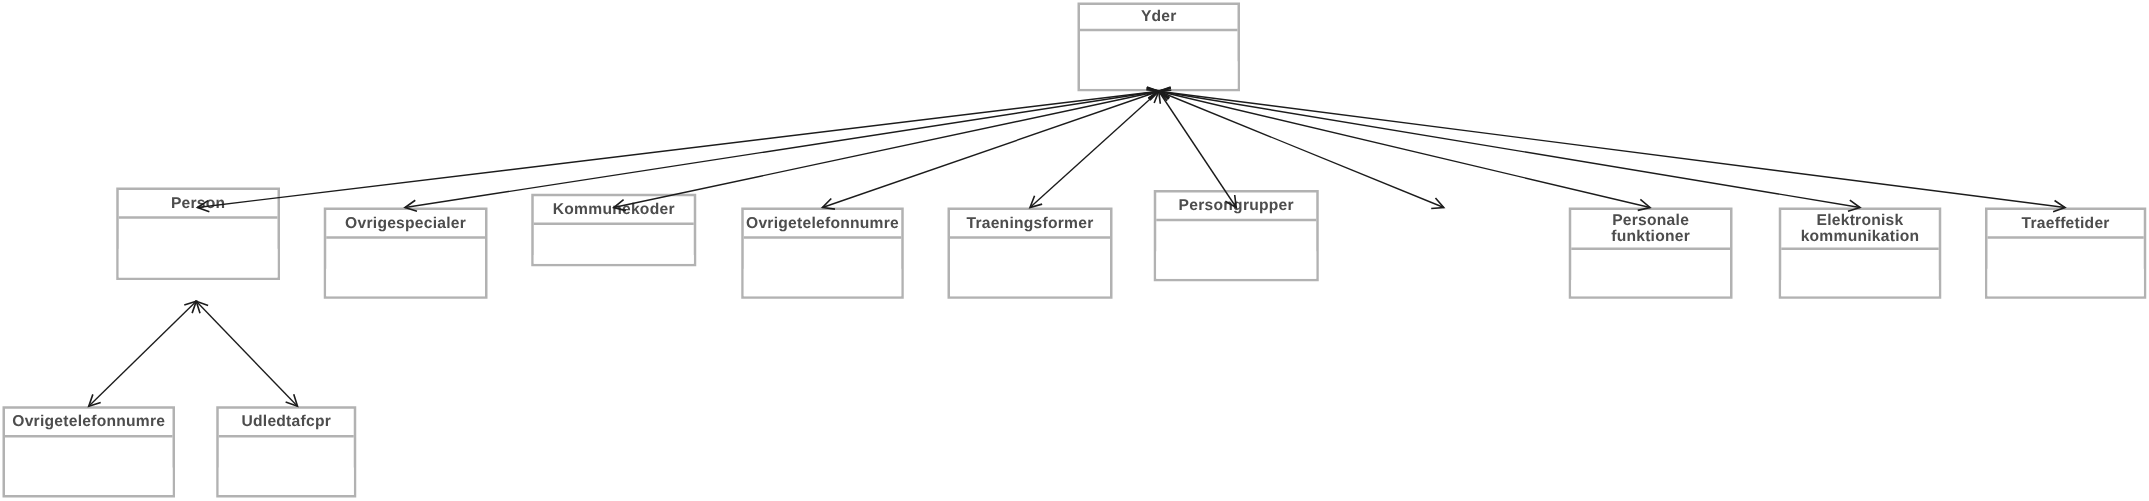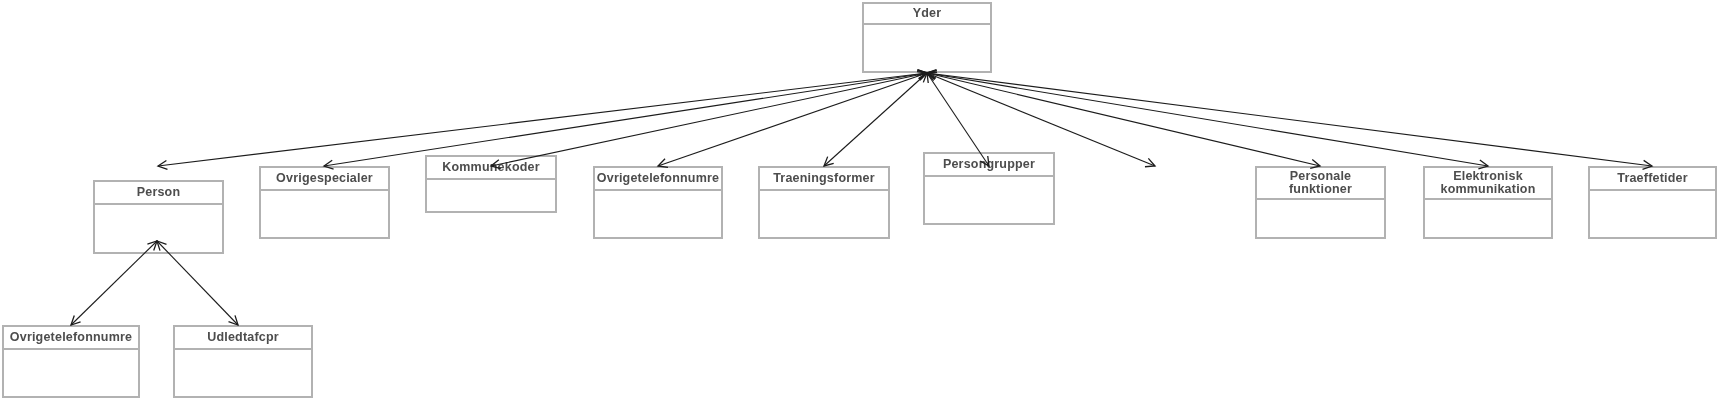--- a/index.html
+++ b/index.html
@@ -91,21 +91,21 @@
     </g>
   </svg>
 
   <div class="node" style="left:862px;top:2px;width:130px;height:71px">
     <div class="node-title" style="min-height:21px">
         <span class="ttl">Yder</span>
       </div>
     <div class="node-body"></div>
   </div>
 
-  <div class="node" style="left:93px;top:180px;width:131px;height:74px">
+  <div class="node" style="left:93px;top:150px;width:131px;height:74px">
     <div class="node-title">
         <span class="ttl">Person</span>
       </div>
     <div class="node-body"></div>
   </div>
 
   <div class="node" style="left:259px;top:166px;width:131px;height:73px">
     <div class="node-title">
         <span class="ttl">Ovrigespecialer</span>
       </div>
@@ -162,20 +162,20 @@
     <div class="node-body"></div>
   </div>
 
   <div class="node" style="left:2px;top:325px;width:138px;height:73px">
     <div class="node-title">
         <span class="ttl">Ovrigetelefonnumre</span>
       </div>
     <div class="node-body"></div>
   </div>
 
-  <div class="node" style="left:173px;top:325px;width:140px;height:73px">
+  <div class="node" style="left:173px;top:325px;width:112px;height:73px">
     <div class="node-title">
         <span class="ttl">Udledtafcpr</span>
       </div>
     <div class="node-body"></div>
   </div>
 
 </div>
 
 </body></html>

